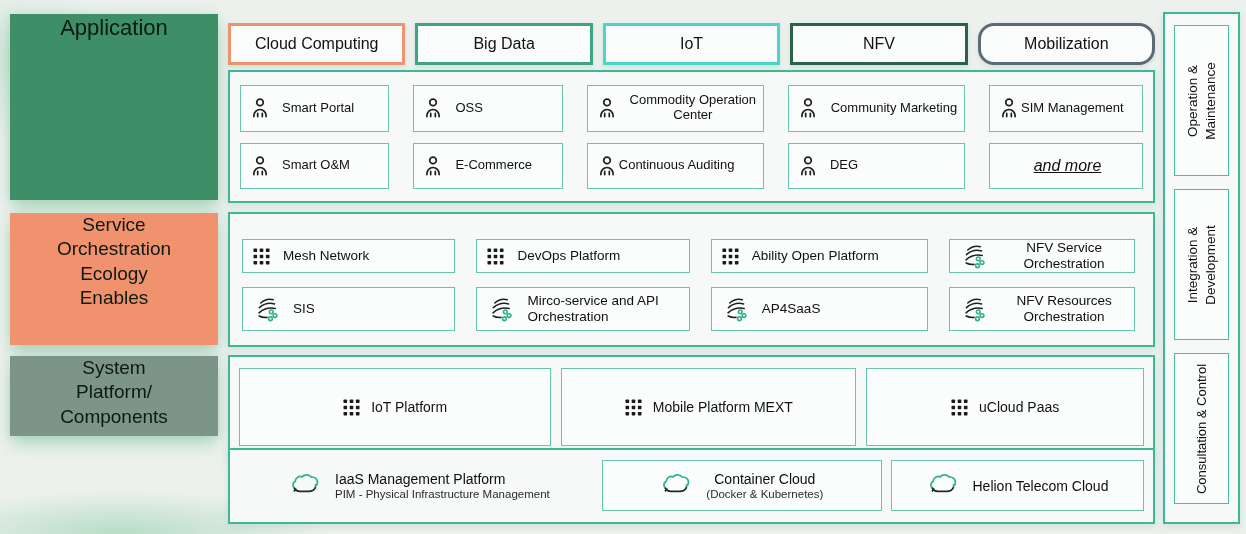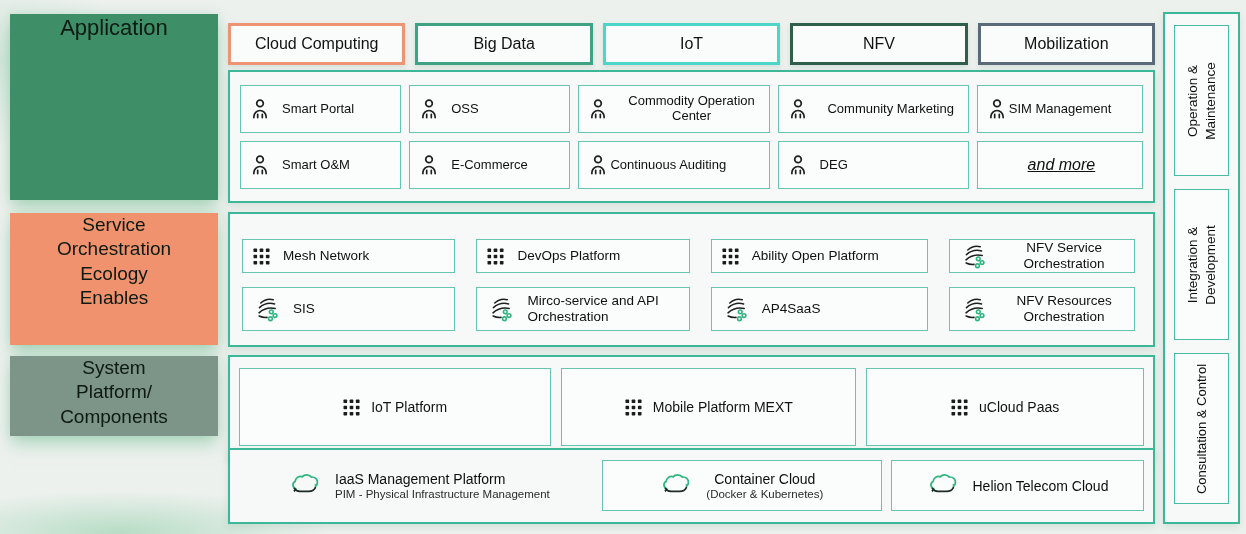--- a/index.html
+++ b/index.html
@@ -39,21 +39,21 @@
   .cont {
     position:absolute; left:228px; width:927px;
     background:#f6f9f7; border:2px solid #3cb898;
     box-shadow:0 3px 7px rgba(120,170,145,.22);
   }
   .ibox { background:#fbfdfc; border:1px solid #66c5ae; }
 
   
   .cont-app { top:70px; height:133px; padding:13px 10px 12px 10px;
     display:grid; grid-template-columns:.97fr .97fr 1.15fr 1.15fr 1fr;
-    grid-template-rows:1fr 1fr; column-gap:24px; row-gap:11px;gap:8px; }
+    grid-template-rows:1fr 1fr; column-gap:24px; row-gap:11px; }
   .app-item { display:flex; align-items:center; padding:2px 6px 2px 9px; font-size:13px; line-height:1.15; }
   .app-item .i-person { flex:0 0 auto; margin-right:12px; }
   .app-item.tight .i-person { margin-right:2px; }
   .app-item .lbl { color:#101010; }
   .app-item.ctr .lbl { flex:1; text-align:center; }
   .app-item.more { justify-content:center; }
   .app-item.more .lbl { font-style:italic; text-decoration:underline; font-size:16px; }
 
   
   .cont-svc { top:212px; height:135px; padding:25px 18px 16px 12px;
@@ -156,21 +156,21 @@
       </div>
     <div class="tab" style="border-color: rgb(63, 163, 131);">
         <span>Big Data</span>
       </div>
     <div class="tab" style="border-color: rgb(76, 213, 201);">
         <span>IoT</span>
       </div>
     <div class="tab" style="border-color: rgb(45, 95, 75);">
         <span>NFV</span>
       </div>
-    <div class="tab" style="border-color: rgb(91, 106, 121);">
+    <div class="tab" style="border-color: rgb(91, 106, 121); border-radius: 16px;">
         <span>Mobilization</span>
       </div>
   </div>
 
   <div class="cont cont-app" style="border-color: rgb(60, 184, 152);">
     <div class="ibox app-item">
       <svg class="i-person" viewBox="0 0 20 22">
           <use href="#icon-person"></use>
         </svg>
       <span class="lbl">Smart Portal</span>

